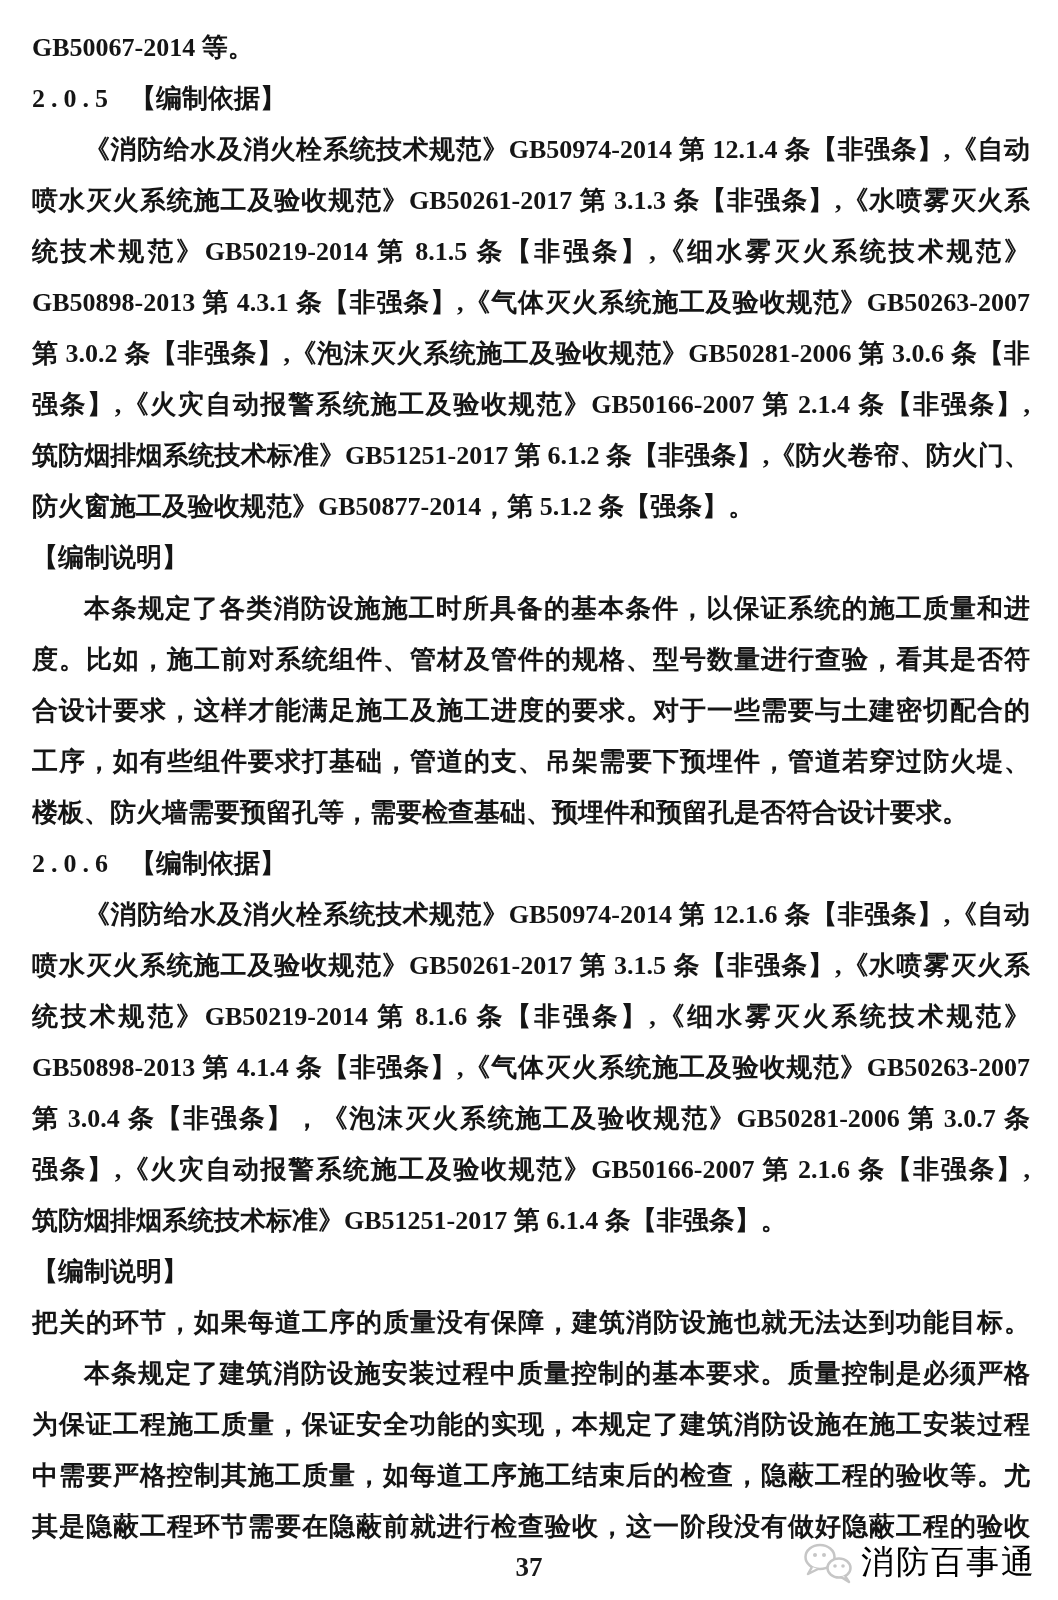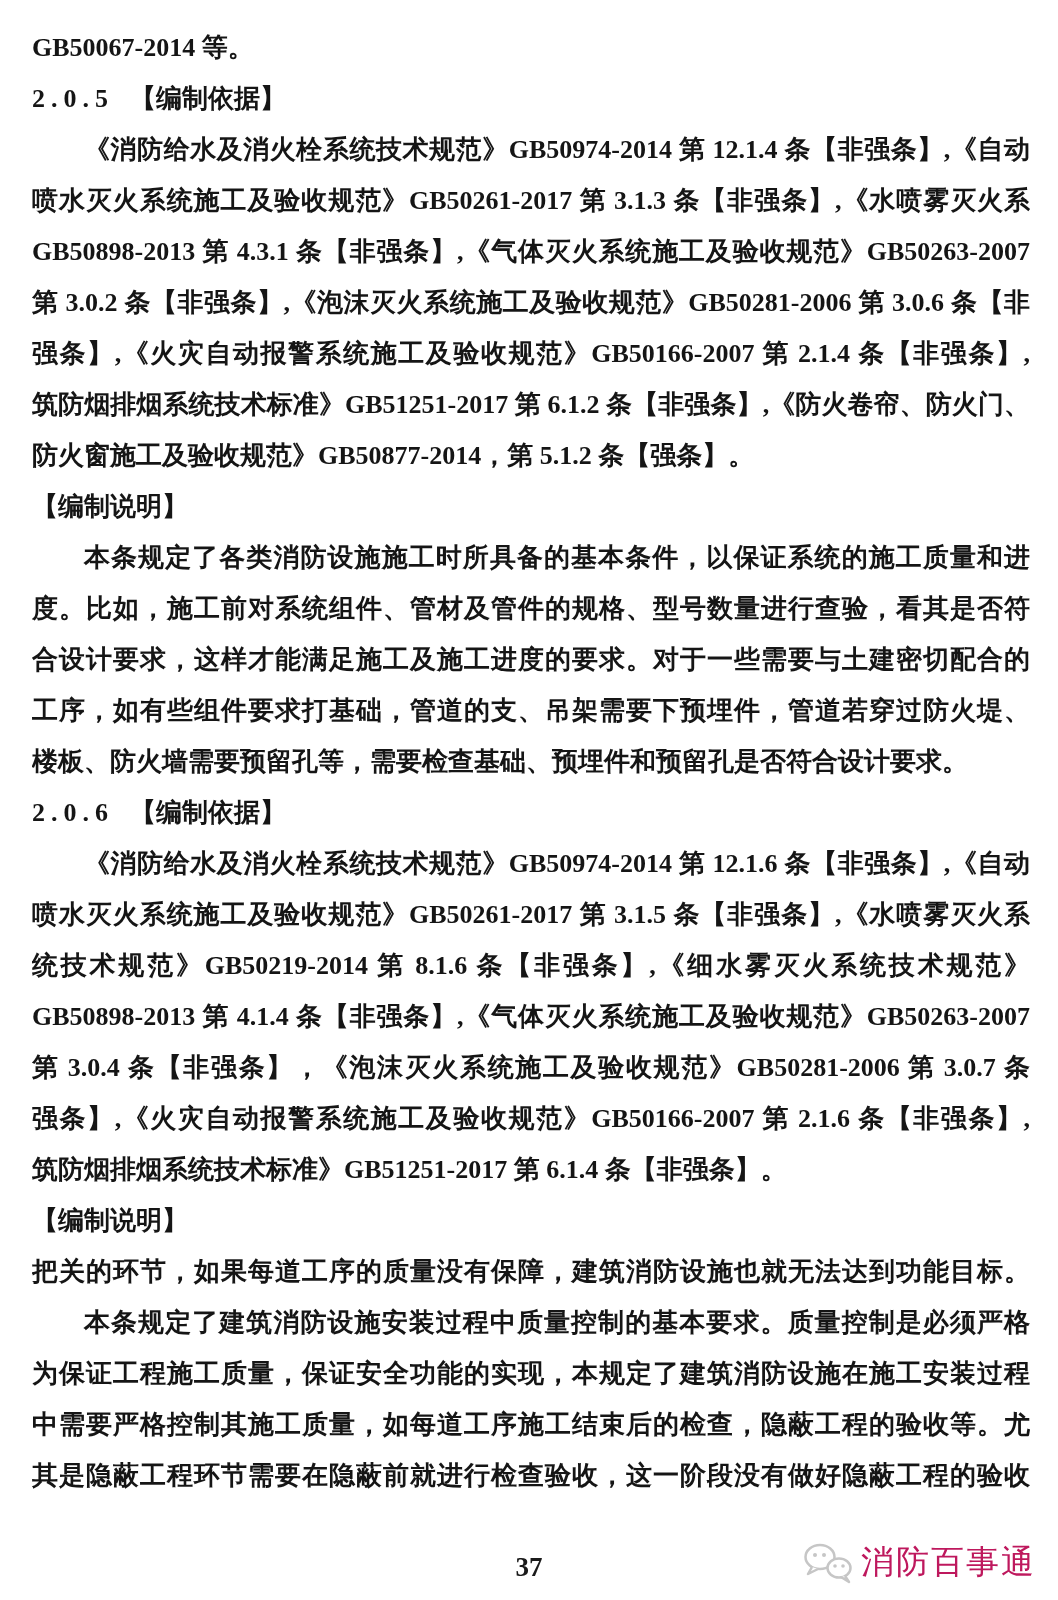--- a/index.html
+++ b/index.html
@@ -53,21 +53,21 @@
     font-weight: bold;
     color: #1a1a1a;
   }
   .watermark {
     position: absolute;
     top: 1540px;
     right: 22px;
     display: flex;
     align-items: center;
     gap: 6px;
-    color: #be185d;
+    color: #000000;
     font-size: 33px;
     font-weight: 400;
     letter-spacing: 2px;
   }
   .watermark svg {
     display: block;
   }
 </style>
 </head>
 <body>
@@ -75,20 +75,21 @@
 <div class="page">
 
   <div class="line last">GB50067-2014 等。</div>
 
   <div class="line heading">
     <span class="num">2.0.5</span><span>【编制依据】</span>
   </div>
 
   <div class="line indent">《消防给水及消火栓系统技术规范》GB50974-2014 第 12.1.4 条【非强条】,《自动</div>
   <div class="line">喷水灭火系统施工及验收规范》GB50261-2017 第 3.1.3 条【非强条】,《水喷雾灭火系</div>
+  <div class="line">统技术规范》GB50219-2014 第 8.1.5 条【非强条】,《细水雾灭火系统技术规范》</div>
   <div class="line">GB50898-2013 第 4.3.1 条【非强条】,《气体灭火系统施工及验收规范》GB50263-2007</div>
   <div class="line">第 3.0.2 条【非强条】,《泡沫灭火系统施工及验收规范》GB50281-2006 第 3.0.6 条【非</div>
   <div class="line">强条】,《火灾自动报警系统施工及验收规范》GB50166-2007 第 2.1.4 条【非强条】,《建</div>
   <div class="line">筑防烟排烟系统技术标准》GB51251-2017 第 6.1.2 条【非强条】,《防火卷帘、防火门、</div>
   <div class="line last">防火窗施工及验收规范》GB50877-2014，第 5.1.2 条【强条】。</div>
 
   <div class="line last">【编制说明】</div>
 
   <div class="line indent">本条规定了各类消防设施施工时所具备的基本条件，以保证系统的施工质量和进</div>
   <div class="line">度。比如，施工前对系统组件、管材及管件的规格、型号数量进行查验，看其是否符</div>

